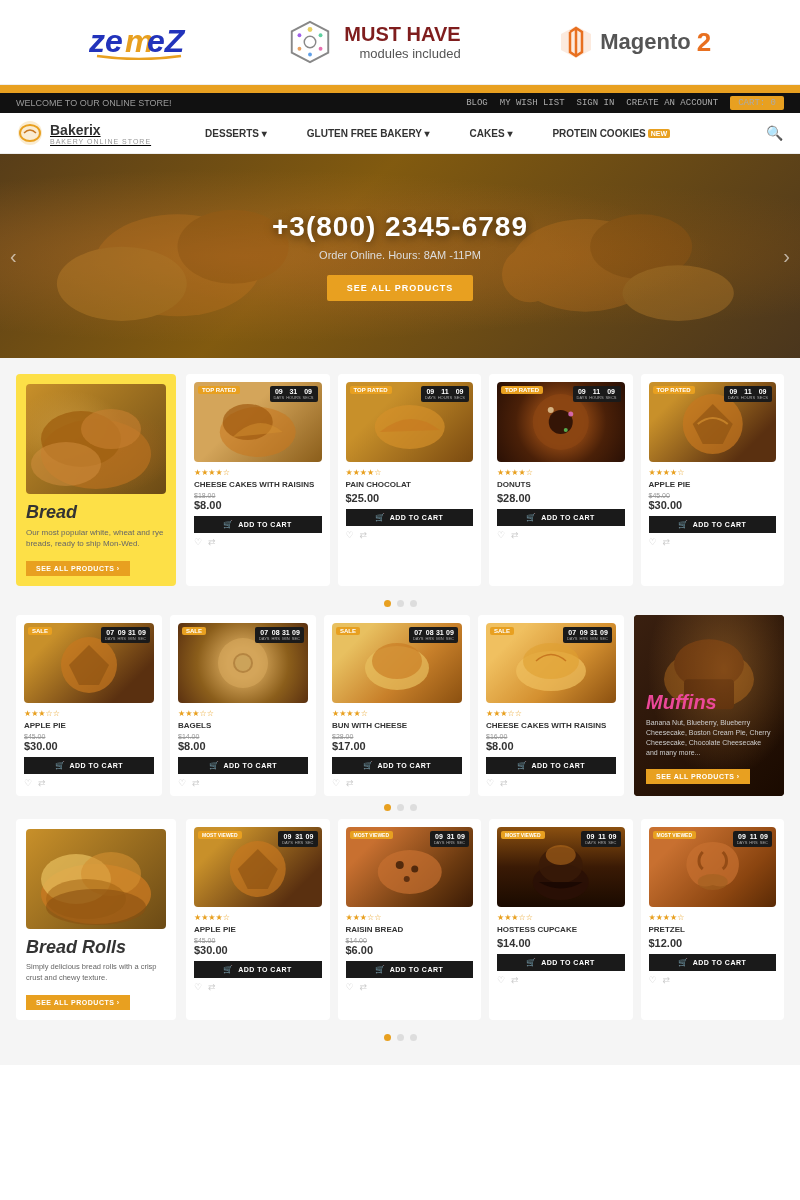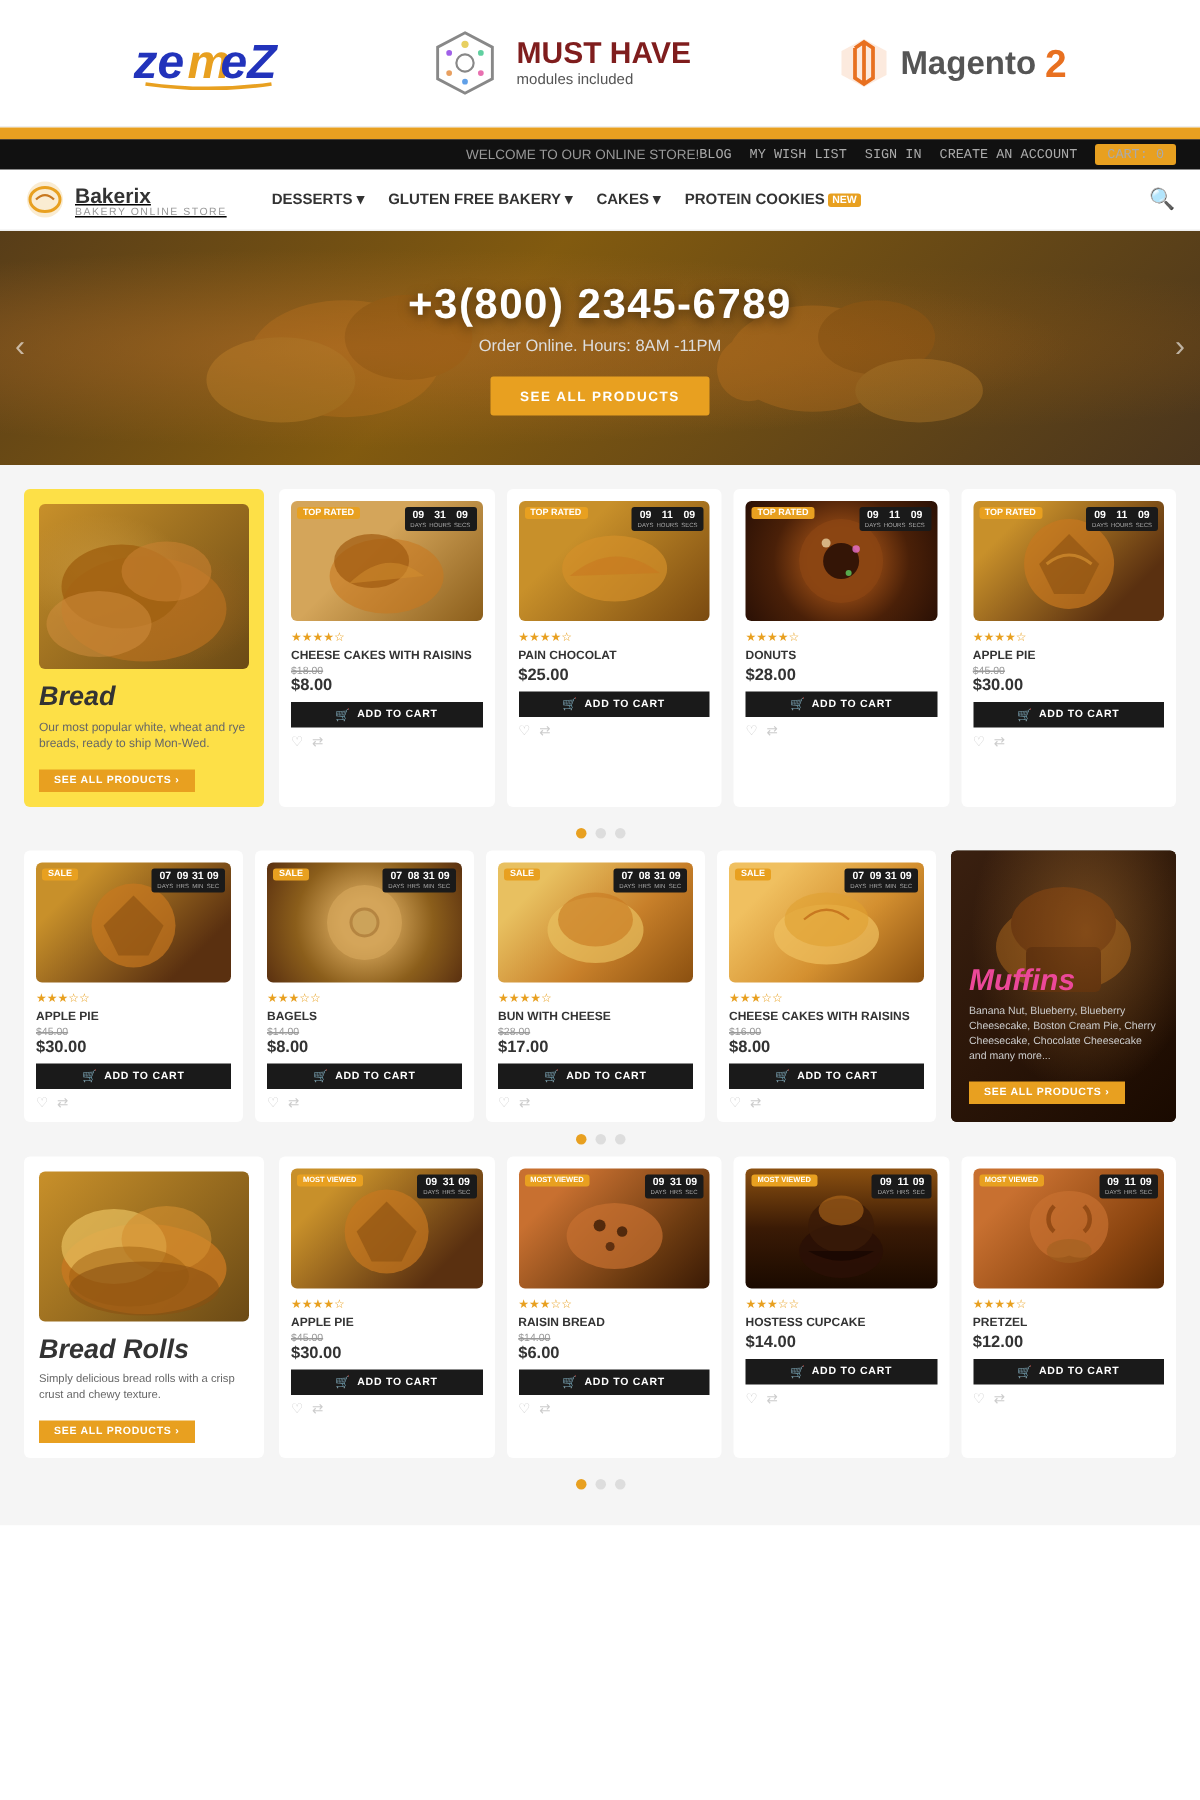--- a/index.html
+++ b/index.html
@@ -48,21 +48,21 @@
     
     .store-header {
       background: #1a1a1a;
     }
     .store-topbar {
       background: #111;
       color: #999;
       font-size: 9px;
       padding: 3px 16px;
       display: flex;
-      justify-content: flex-end;
+      justify-content: space-between;
       align-items: center;
     }
     .store-topbar-right { display: flex; gap: 12px; align-items: center; font-family: Liberation Mono, monospace; }
     .store-topbar-right span { color: #aaa; font-size: 9px; cursor: pointer; }
     .cart-btn {
       background: #e8a020;
       color: #fff;
       padding: 2px 8px;
       font-size: 9px;
       border-radius: 2px;
@@ -84,30 +84,30 @@
       text-decoration: underline;
     }
     .brand-icon {
       width: 28px;
       height: 28px;
     }
     .brand-name { font-size: 14px; font-weight: 700; color: #333; }
     .brand-sub { font-size: 7px; color: #999; letter-spacing: 1px; }
 
     .nav-items { display: flex; gap: 16px; align-items: center; flex: 1; }
-    .nav-item { font-size: 10px; color: #333; font-weight: 600; cursor: pointer; display: flex; align-items: center; gap: 2px; }
+    .nav-item { font-size: 10px; color: #333; font-weight: 600; cursor: pointer; display: flex; align-items: center; gap: 2px; margin-left: 24px; }
     .nav-item .new-badge { background: #e8a020; color: #fff; font-size: 7px; padding: 1px 3px; border-radius: 2px; }
     .nav-search { margin-left: auto; }
     .search-icon-nav { font-size: 14px; color: #333; cursor: pointer; }
 
     
     .hero {
       position: relative;
       background: linear-gradient(rgba(0,0,0,0.45), rgba(0,0,0,0.45)), #8b6914;
-      height: 156px;
+      height: 204px;
       display: flex;
       flex-direction: column;
       align-items: center;
       justify-content: center;
       text-align: center;
       overflow: hidden;
     }
     .hero-bg {
       position: absolute;
       top: 0; left: 0; right: 0; bottom: 0;
@@ -367,21 +367,21 @@
       <circle cx="36" cy="18" r="2" fill="#60d0a0"></circle>
       <circle cx="36" cy="32" r="2" fill="#e870b0"></circle>
       <circle cx="25" cy="38" r="2" fill="#60a0e8"></circle>
       <circle cx="14" cy="32" r="2" fill="#e8a060"></circle>
       <circle cx="14" cy="18" r="2" fill="#a060e8"></circle>
     </svg>
     <div class="must-have-text">
       <div>
         <span style="font-size:20px;font-weight:900;color:#7f1d1d;">MUST HAVE</span>
       </div>
-      <div style="font-size:10px;color:#555;">modules included</div>
+      <div style="font-size:13px;color:#555;text-align:right;">modules included</div>
     </div>
   </div>
 
   <div class="magento-logo">
     <svg class="magento-icon" viewBox="0 0 36 36">
       <path d="M18 2 L33 10 L33 26 L18 34 L3 26 L3 10 Z" fill="#e87020" opacity="0.15"></path>
       <path d="M18 4 L18 32 M12 8 L18 4 L24 8 L24 28 L18 32 L12 28 L12 8" fill="none" stroke="#e87020" stroke-width="2.5"></path>
     </svg>
     <span style="color:#555;font-weight:600;">Magento</span>
     <span style="color:#e87020;font-weight:900;font-size:26px;">2</span>

